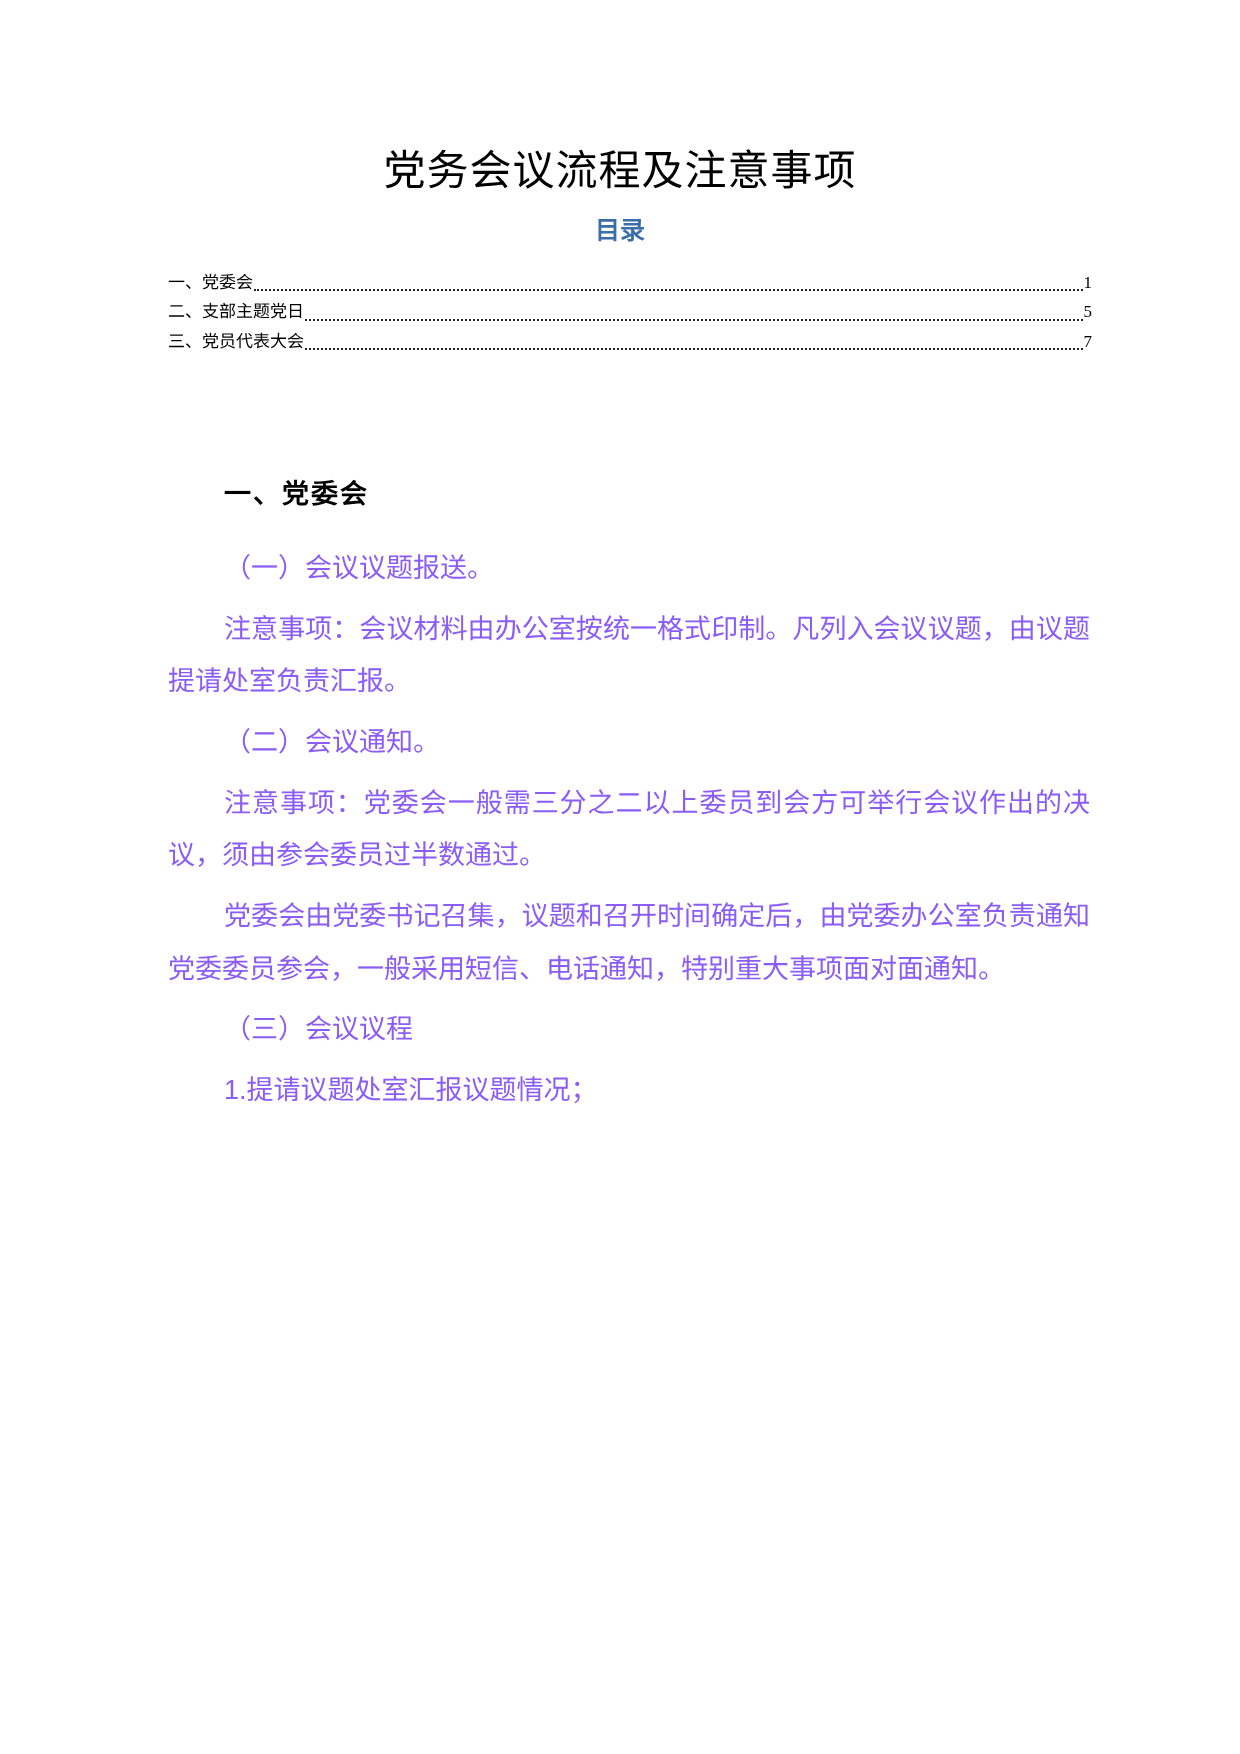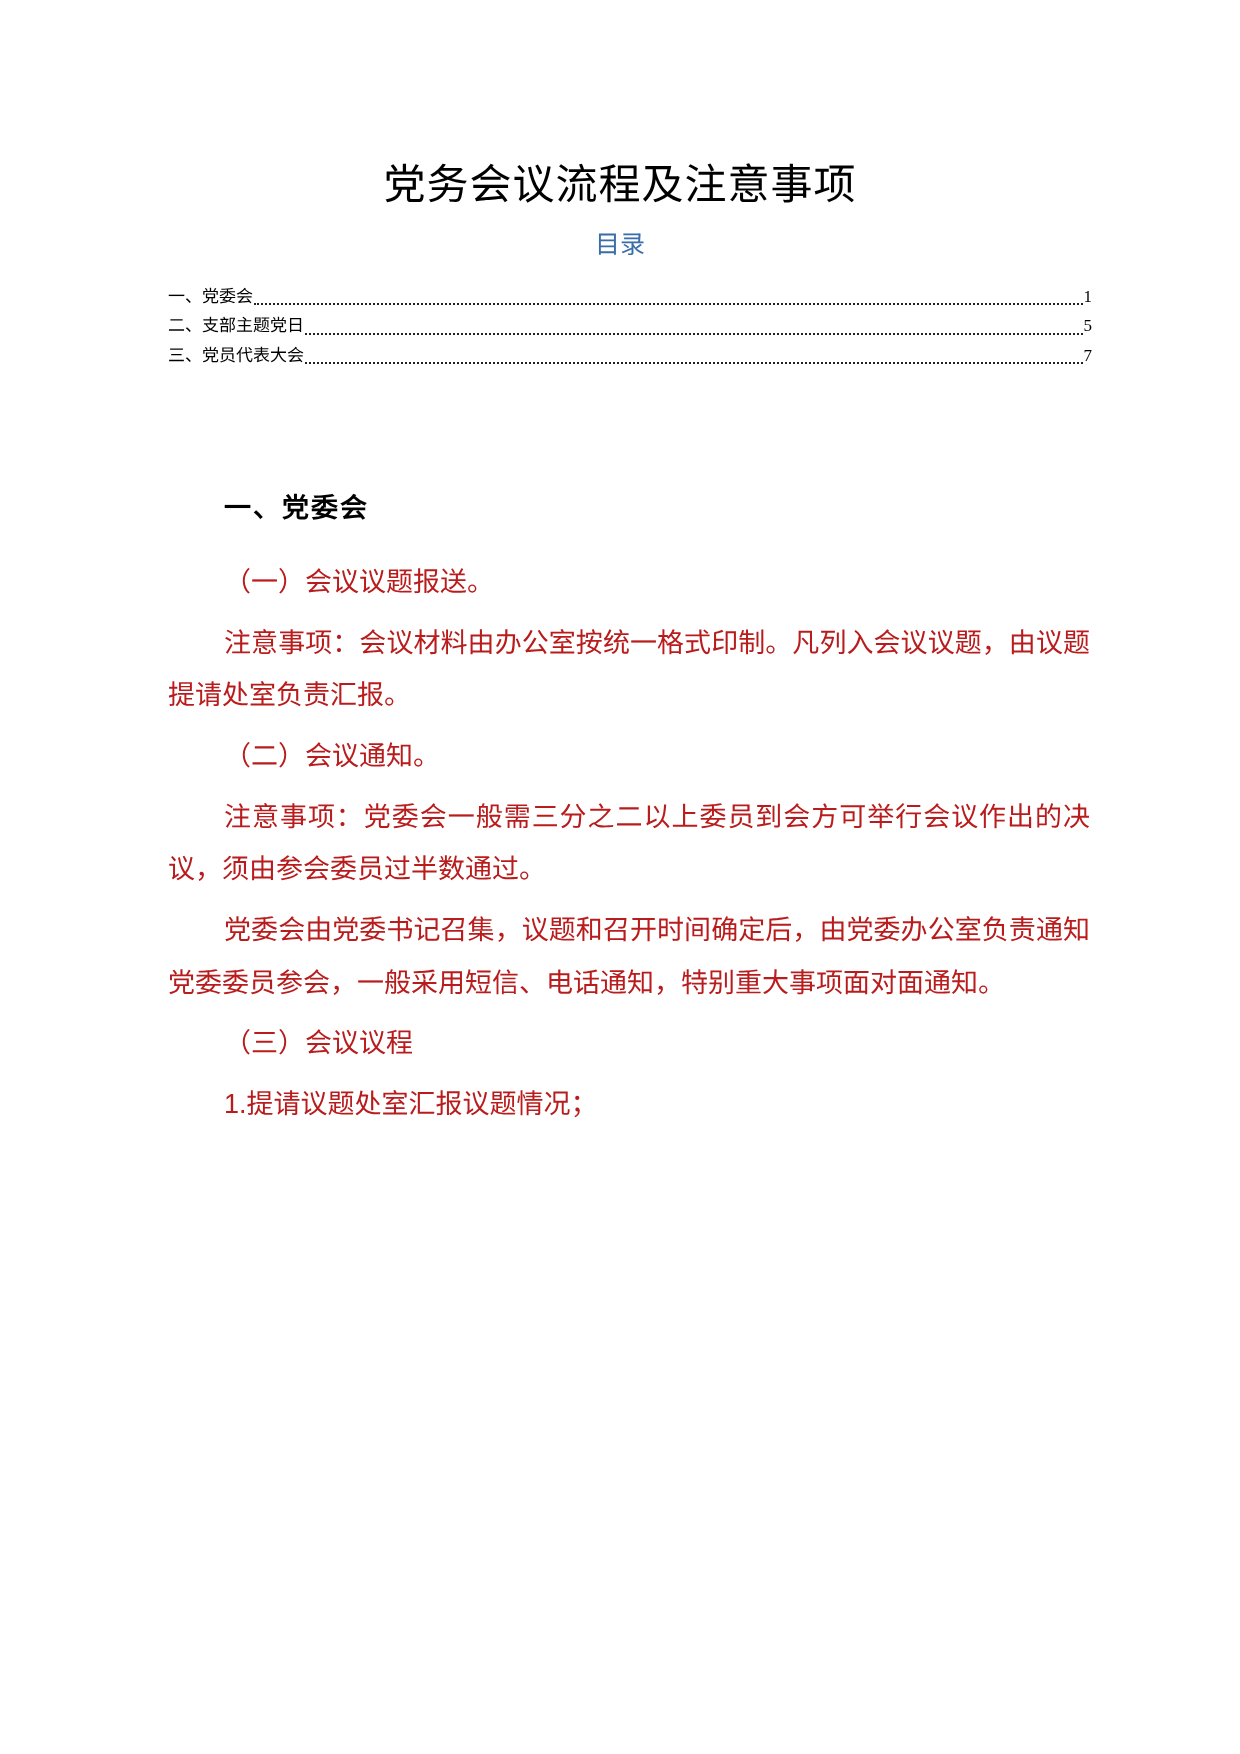--- a/index.html
+++ b/index.html
@@ -5,21 +5,21 @@
 <style>
   html, body {
     margin: 0;
     padding: 0;
     background: #ffffff;
   }
   .page {
     position: relative;
     width: 1240px;
     height: 1600px;
-    margin: 14px auto;
+    margin: 0 auto;
     background: #ffffff;
     box-sizing: border-box;
     padding: 0;
     overflow: hidden;
     font-family: "Liberation Sans", "DejaVu Sans", sans-serif;
     color: #000000;
   }
 
   
   .doc-title {
@@ -32,21 +32,21 @@
     margin: 0;
     padding-top: 146px;
     line-height: 1.18;
   }
 
   
   .toc-heading {
     text-align: center;
     font-family: "Liberation Sans", "DejaVu Sans", sans-serif;
     font-size: 25px;
-    font-weight: 400;
+    font-weight: 700;
     color: #3b6ea8;
     margin: 18px 0 0 0;
     line-height: 1.3;
   }
   .toc {
     margin: 22px 0 0 0;
     padding: 0 148px 0 168px;
   }
   .toc-item {
     display: flex;
@@ -90,21 +90,21 @@
   }
   .para {
     font-family: "Liberation Sans", "DejaVu Sans", sans-serif;
     font-size: 27px;
     font-weight: 400;
     line-height: 1.95;
     margin: 0 0 8px 0;
     text-indent: 56px;
     text-align: justify;
     text-justify: inter-ideograph;
-    color: #b91c1c;
+    color: #8b5cf6;
     letter-spacing: 0px;
   }
   .para.no-indent {
     text-indent: 0;
   }
 </style>
 </head>
 <body>
 
 <div class="page">

